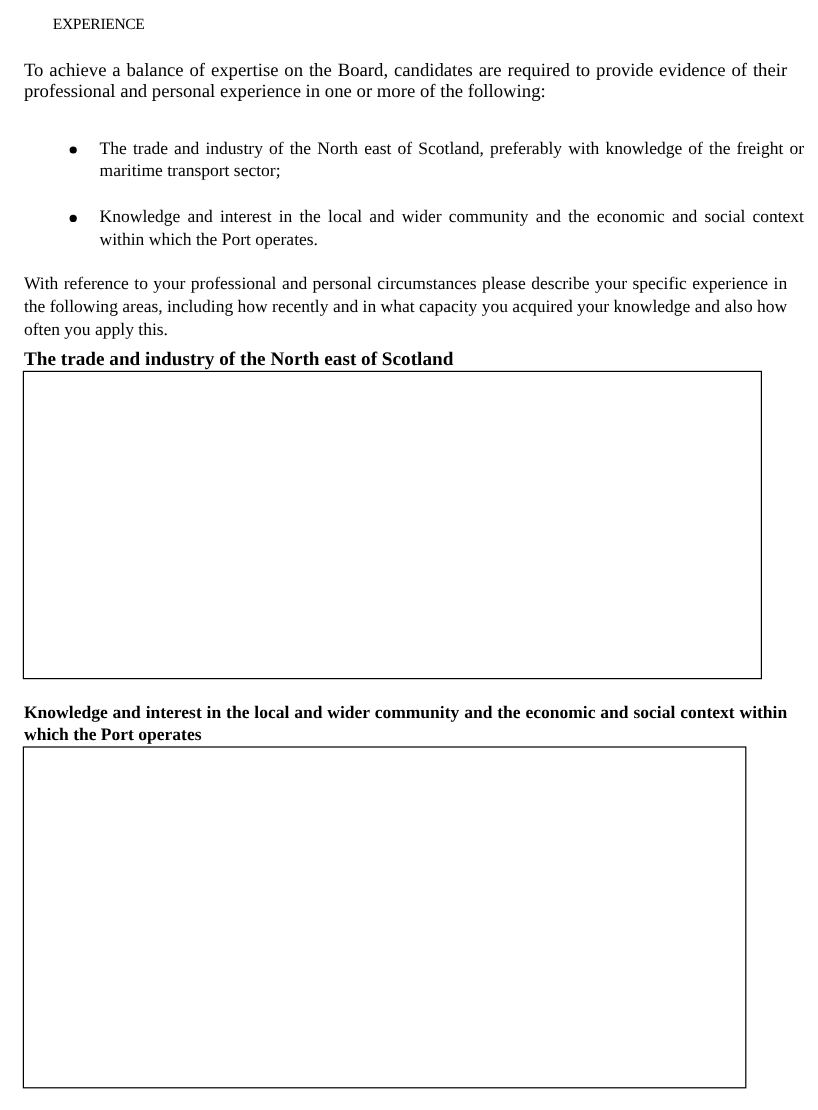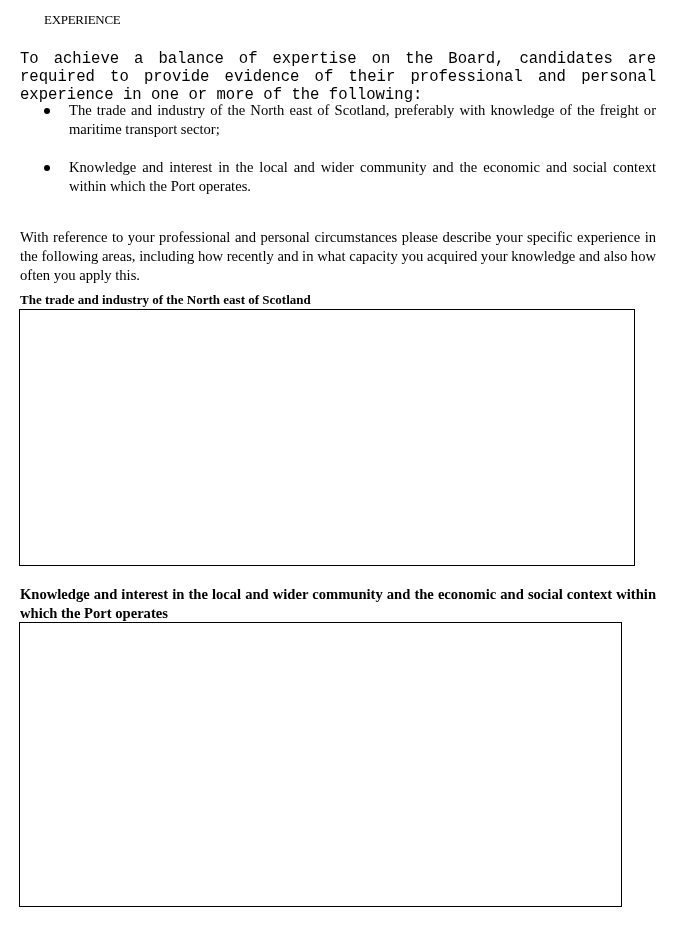--- a/index.html
+++ b/index.html
@@ -1,26 +1,26 @@
 <!DOCTYPE html>
 <html><head>
   <meta charset="utf-8">
   <style>
     html, body { margin: 0; padding: 0; background: #ffffff; }
     body { width: 682px; height: 925px; position: relative; overflow: hidden; color: #000; }
     .serif { font-family: "Liberation Serif", "DejaVu Serif", serif; }
-    .sans { font-family: Liberation Mono, monospace; }
+    .sans { font-family: Liberation Serif, serif; }
     .heading { position: absolute; left: 20px; top: 12px; font-size: 13px; letter-spacing: -0.3px; margin-left: 24px; }
     .intro { position: absolute; left: 20px; top: 50px; width: 636px; font-size: 15.6px; line-height: 18px; text-align: justify; text-align-last: left; }
-    .bullets { position: absolute; left: 20px; top: 101px; width: 636px; margin: 0; padding: 0; list-style: none; }
+    .bullets { position: absolute; left: 20px; top: 101px; width: 636px; margin: 14px; padding: 0; list-style: none; }
     .bullet-item { position: relative; padding-left: 49px; font-size: 14.6px; line-height: 19px; text-align: justify; text-align-last: left; }
     .bullet-item + .bullet-item { margin-top: 19px; }
     .bullet-dot { position: absolute; left: 24px; top: 7px; width: 6px; height: 6px; border-radius: 50%; background: #000; }
     .para { position: absolute; left: 20px; top: 228px; width: 636px; font-size: 14.6px; line-height: 19px; text-align: justify; text-align-last: left; }
-    .label1 { position: absolute; left: 20px; top: 290px; font-size: 13px; font-weight: bold; line-height: 19px; }
+    .label1 { position: absolute; left: 20px; top: 290px; font-size: 16px; font-weight: bold; line-height: 19px; }
     .label2 { position: absolute; left: 20px; top: 585px; width: 636px; font-size: 14.6px; font-weight: bold; line-height: 19px; text-align: justify; text-align-last: left; }
     .box { position: absolute; border: 1px solid #000; background: #fff; box-sizing: border-box; }
     .box1 { left: 19px; top: 309px; width: 616px; height: 257px; }
     .box2 { left: 19px; top: 622px; width: 603px; height: 285px; }
     textarea.box { resize: none; outline: none; font-family: "Liberation Serif", serif; font-size: 14px; padding: 4px; }
   </style>
 </head>
 <body>
 
 <div class="heading serif">EXPERIENCE</div>

